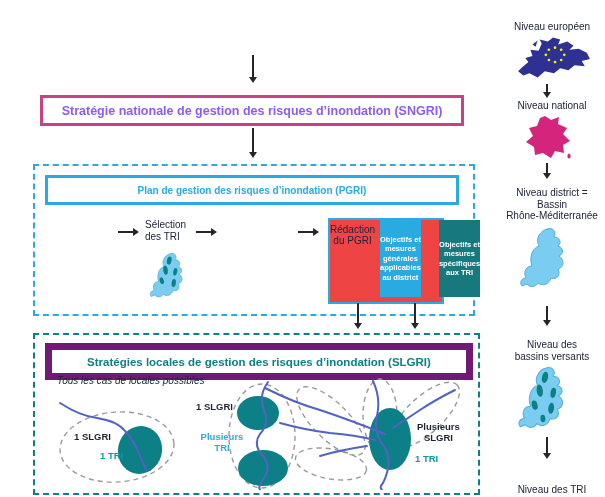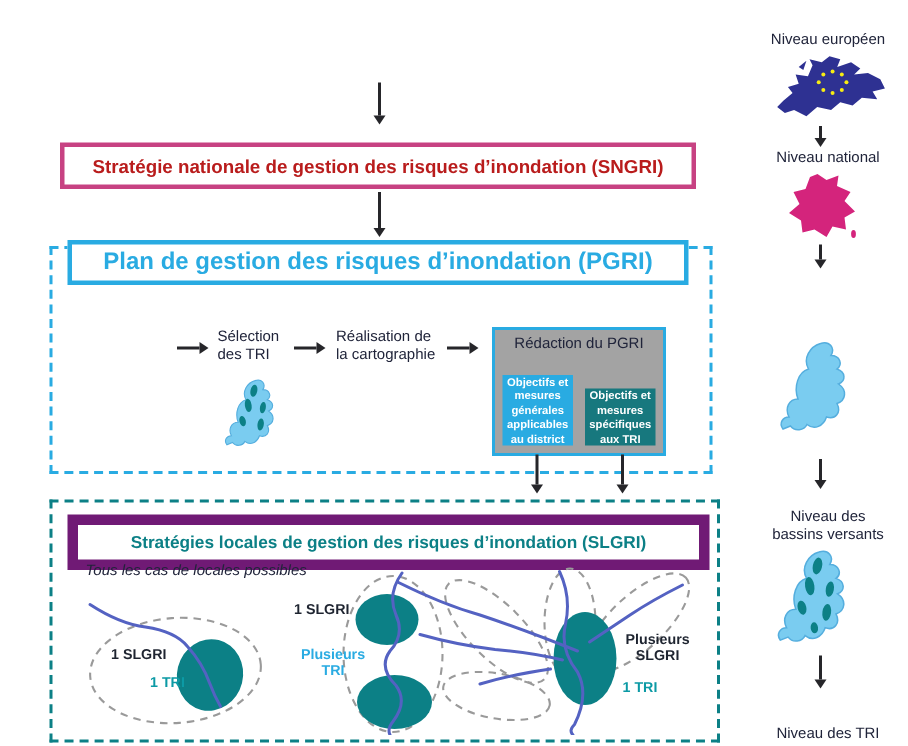--- a/index.html
+++ b/index.html
@@ -8,37 +8,37 @@
     font-family:"Liberation Sans",sans-serif;overflow:hidden;
   }
   .abs{position:absolute;}
   .pre{white-space:pre-line;}
   
   .tbox{
     position:absolute;display:flex;align-items:center;justify-content:center;
     background:#fff;font-weight:bold;text-align:center;
   }
   .di-box{left:40px;top:20px;width:418px;height:26px;border:3px solid #26479e;color:#26479e;font-size:12.5px;}
-  .sngri-box{left:40px;top:95px;width:418px;height:25px;border:3px solid #c74282;color:#b91c1c;font-size:12.5px;}
-  .pgri-head{left:45px;top:160px;width:408px;height:24px;border:3px solid #29abe2;color:#29abe2;font-size:16px;}
+  .sngri-box{left:40px;top:95px;width:418px;height:25px;border:3px solid #c74282;color:#8b5cf6;font-size:12.5px;}
+  .pgri-head{left:45px;top:175px;width:408px;height:24px;border:3px solid #29abe2;color:#29abe2;font-size:10px;}
   .slgri-head{left:45px;top:343px;width:414px;height:23px;border:7px solid #701a75;color:#0c8086;font-size:11.5px;}
   
   .pgri-cont{left:33px;top:164px;width:438px;height:148px;border:2px dashed #29abe2;}
   .slgri-cont{left:33px;top:333px;width:443px;height:158px;border:2px dashed #0c8086;}
   
   .step{position:absolute;font-size:10px;line-height:12px;color:#20243a;}
   
   .varrow{position:absolute;width:1.6px;background:#26262a;}
   .varrow::after{content:'';position:absolute;left:-3.4px;bottom:-6px;border:4px solid transparent;border-top:6px solid #26262a;border-bottom:none;}
   .harrow{position:absolute;height:1.6px;background:#26262a;}
   .harrow::after{content:'';position:absolute;top:-3.4px;right:-6px;border:4px solid transparent;border-left:6px solid #26262a;border-right:none;}
   
-  .redaction{left:328px;top:218px;width:112px;height:82px;border:2px solid #29abe2;background:#a3a3a3;display:flex;flex-direction:column;}
+  .redaction{left:328px;top:218px;width:112px;height:82px;border:2px solid #29abe2;background:#ef4444;display:flex;flex-direction:row;}
   .red-title{font-size:10px;color:#20243a;text-align:center;padding:4px 0 3px 0;}
-  .red-row{display:flex;flex:1;gap:8px;padding:0 5px 5px 5px;align-items:flex-end;}
+  .red-row{display:flex;flex:1;gap:18px;padding:0 5px 5px 5px;}
   .red-cell{flex:1;color:#fff;font-size:7.5px;font-weight:bold;line-height:9.5px;
     display:flex;align-items:center;justify-content:center;text-align:center;}
   .red-a{background:#29abe2;}
   .red-b{background:#17787e;}
   .intro{left:57px;top:375px;font-style:italic;font-size:10px;color:#20243a;}
   
   .clabel{position:absolute;font-size:9.5px;font-weight:bold;line-height:11px;color:#1e2430;text-align:center;}
   .clabel.teal{color:#0c9aa5;}
   .clabel.blue{color:#29abe2;}
   
@@ -59,22 +59,20 @@
 
   <div class="abs pgri-cont"></div>
   <div class="tbox pgri-head">
     <span>Plan de gestion des risques d’inondation (PGRI)</span>
   </div>
 
   <div class="harrow" style="left:118px;top:231px;width:15px;"></div>
   <div class="step pre" style="left:145px;top:219px;">Sélection
 des TRI</div>
   <div class="harrow" style="left:196px;top:231px;width:15px;"></div>
-  <div class="step pre" style="left:224px;top:219px;">Réalisation de
-la cartographie</div>
   <div class="harrow" style="left:298px;top:231px;width:15px;"></div>
 
   <svg class="abs" style="left:149px;top:248px;" width="42" height="58" viewBox="0 0 56 66">
     <path d="M28,2 C34,0 38,5 35,10 C41,10 43,16 39,19 C45,21 45,27 40,29 C46,33 45,40 39,42 C42,48 38,53 32,51 C30,57 24,60 19,56 C17,60 11,61 8,57 L3,59 C0,55 3,51 7,51 C4,45 7,39 13,39 C10,31 13,21 20,19 C16,12 21,4 28,2 Z" fill="#7accf0" stroke="#55aede" stroke-width="1"></path>
     <ellipse cx="27" cy="11" rx="3" ry="5.5" fill="#0c8086" transform="rotate(12 27 11)"></ellipse>
     <ellipse cx="22" cy="24" rx="3" ry="6" fill="#0c8086" transform="rotate(-8 22 24)"></ellipse>
     <ellipse cx="35" cy="26" rx="2.6" ry="5" fill="#0c8086" transform="rotate(10 35 26)"></ellipse>
     <ellipse cx="17" cy="38" rx="2.8" ry="4.6" fill="#0c8086" transform="rotate(-14 17 38)"></ellipse>
     <ellipse cx="33" cy="41" rx="2.8" ry="5.4" fill="#0c8086" transform="rotate(8 33 41)"></ellipse>
   </svg>
@@ -158,20 +156,23 @@
   </svg>
   <div class="varrow" style="left:546px;top:84px;height:8px;"></div>
 
   <div class="side-label" style="top:100px;">Niveau national</div>
   <svg class="abs" style="left:524px;top:113px;" width="50" height="48" viewBox="0 0 50 48">
     <path d="M21,3 L27,7 L35,4 L34,11 L43,15 L39,21 L46,28 L39,32 L40,40 L31,38 L27,45 L19,40 L11,42 L10,34 L2,29 L9,23 L5,15 L13,13 L16,5 Z" fill="#d4247c"></path>
     <ellipse cx="45" cy="43" rx="1.6" ry="2.6" fill="#d4247c"></ellipse>
   </svg>
   <div class="varrow" style="left:546px;top:163px;height:10px;"></div>
 
+  <div class="side-label pre" style="top:187px;">Niveau district =
+Bassin
+Rhône-Méditerranée</div>
   <svg class="abs" style="left:519px;top:226px;" width="56" height="68" viewBox="0 0 56 66">
     <path d="M28,2 C34,0 38,5 35,10 C41,10 43,16 39,19 C45,21 45,27 40,29 C46,33 45,40 39,42 C42,48 38,53 32,51 C30,57 24,60 19,56 C17,60 11,61 8,57 L3,59 C0,55 3,51 7,51 C4,45 7,39 13,39 C10,31 13,21 20,19 C16,12 21,4 28,2 Z" fill="#7accf0" stroke="#55aede" stroke-width="1"></path>
   </svg>
   <div class="varrow" style="left:546px;top:306px;height:14px;"></div>
 
   <div class="side-label pre" style="top:339px;">Niveau des
 bassins versants</div>
   <svg class="abs" style="left:517px;top:366px;" width="58" height="68" viewBox="0 0 56 66">
     <path d="M28,2 C34,0 38,5 35,10 C41,10 43,16 39,19 C45,21 45,27 40,29 C46,33 45,40 39,42 C42,48 38,53 32,51 C30,57 24,60 19,56 C17,60 11,61 8,57 L3,59 C0,55 3,51 7,51 C4,45 7,39 13,39 C10,31 13,21 20,19 C16,12 21,4 28,2 Z" fill="#7accf0" stroke="#55aede" stroke-width="1"></path>
     <ellipse cx="27" cy="11" rx="3" ry="5.5" fill="#0c8086" transform="rotate(12 27 11)"></ellipse>

